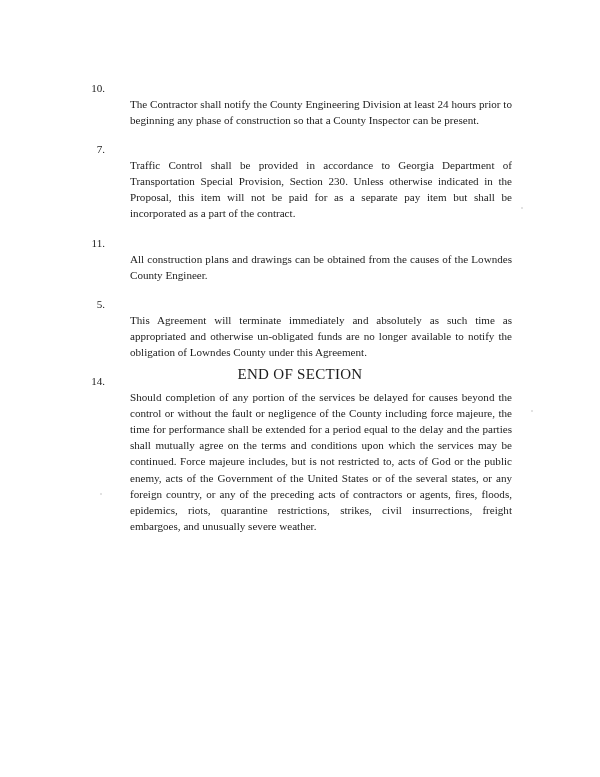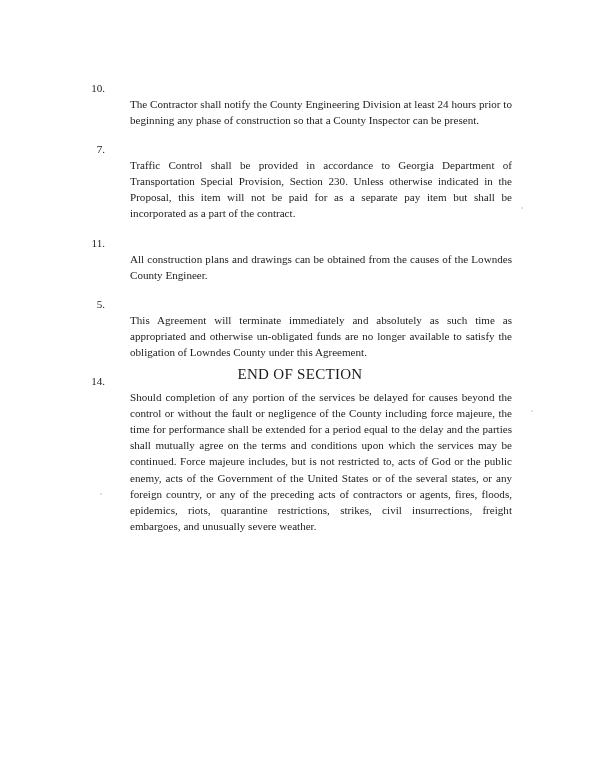--- a/index.html
+++ b/index.html
@@ -82,21 +82,21 @@
       <div class="clause-text last-line-natural">Traffic Control shall be provided in accordance to Georgia Department of Transportation Special Provision, Section 230. Unless otherwise indicated in the Proposal, this item will not be paid for as a separate pay item but shall be incorporated as a part of the contract.</div>
     </div>
 
     <div class="clause">
       <div class="clause-number">11.</div>
       <div class="clause-text last-line-natural">All construction plans and drawings can be obtained from the causes of the Lowndes County Engineer.</div>
     </div>
 
     <div class="clause">
       <div class="clause-number">5.</div>
-      <div class="clause-text last-line-natural">This Agreement will terminate immediately and absolutely as such time as appropriated and otherwise un-obligated funds are no longer available to satisfy the obligation of Lowndes County under this Agreement.</div>
+      <div class="clause-text last-line-natural">This Agreement will terminate immediately and absolutely as such time as appropriated and otherwise un-obligated funds are no longer available to notify the obligation of Lowndes County under this Agreement.</div>
     </div>
 
     <div class="clause">
       <div class="clause-number">14.</div>
       <div class="clause-text last-line-natural">Should completion of any portion of the services be delayed for causes beyond the control or without the fault or negligence of the County including force majeure, the time for performance shall be extended for a period equal to the delay and the parties shall mutually agree on the terms and conditions upon which the services may be continued.  Force majeure includes, but is not restricted to, acts of God or the public enemy, acts of the Government of the United States or of the several states, or any foreign country, or any of the preceding acts of contractors or agents, fires, floods, epidemics, riots, quarantine restrictions, strikes, civil insurrections, freight embargoes, and unusually severe weather.</div>
     </div>
 
   </div>
 
   <div class="end-of-section">END OF SECTION</div>

